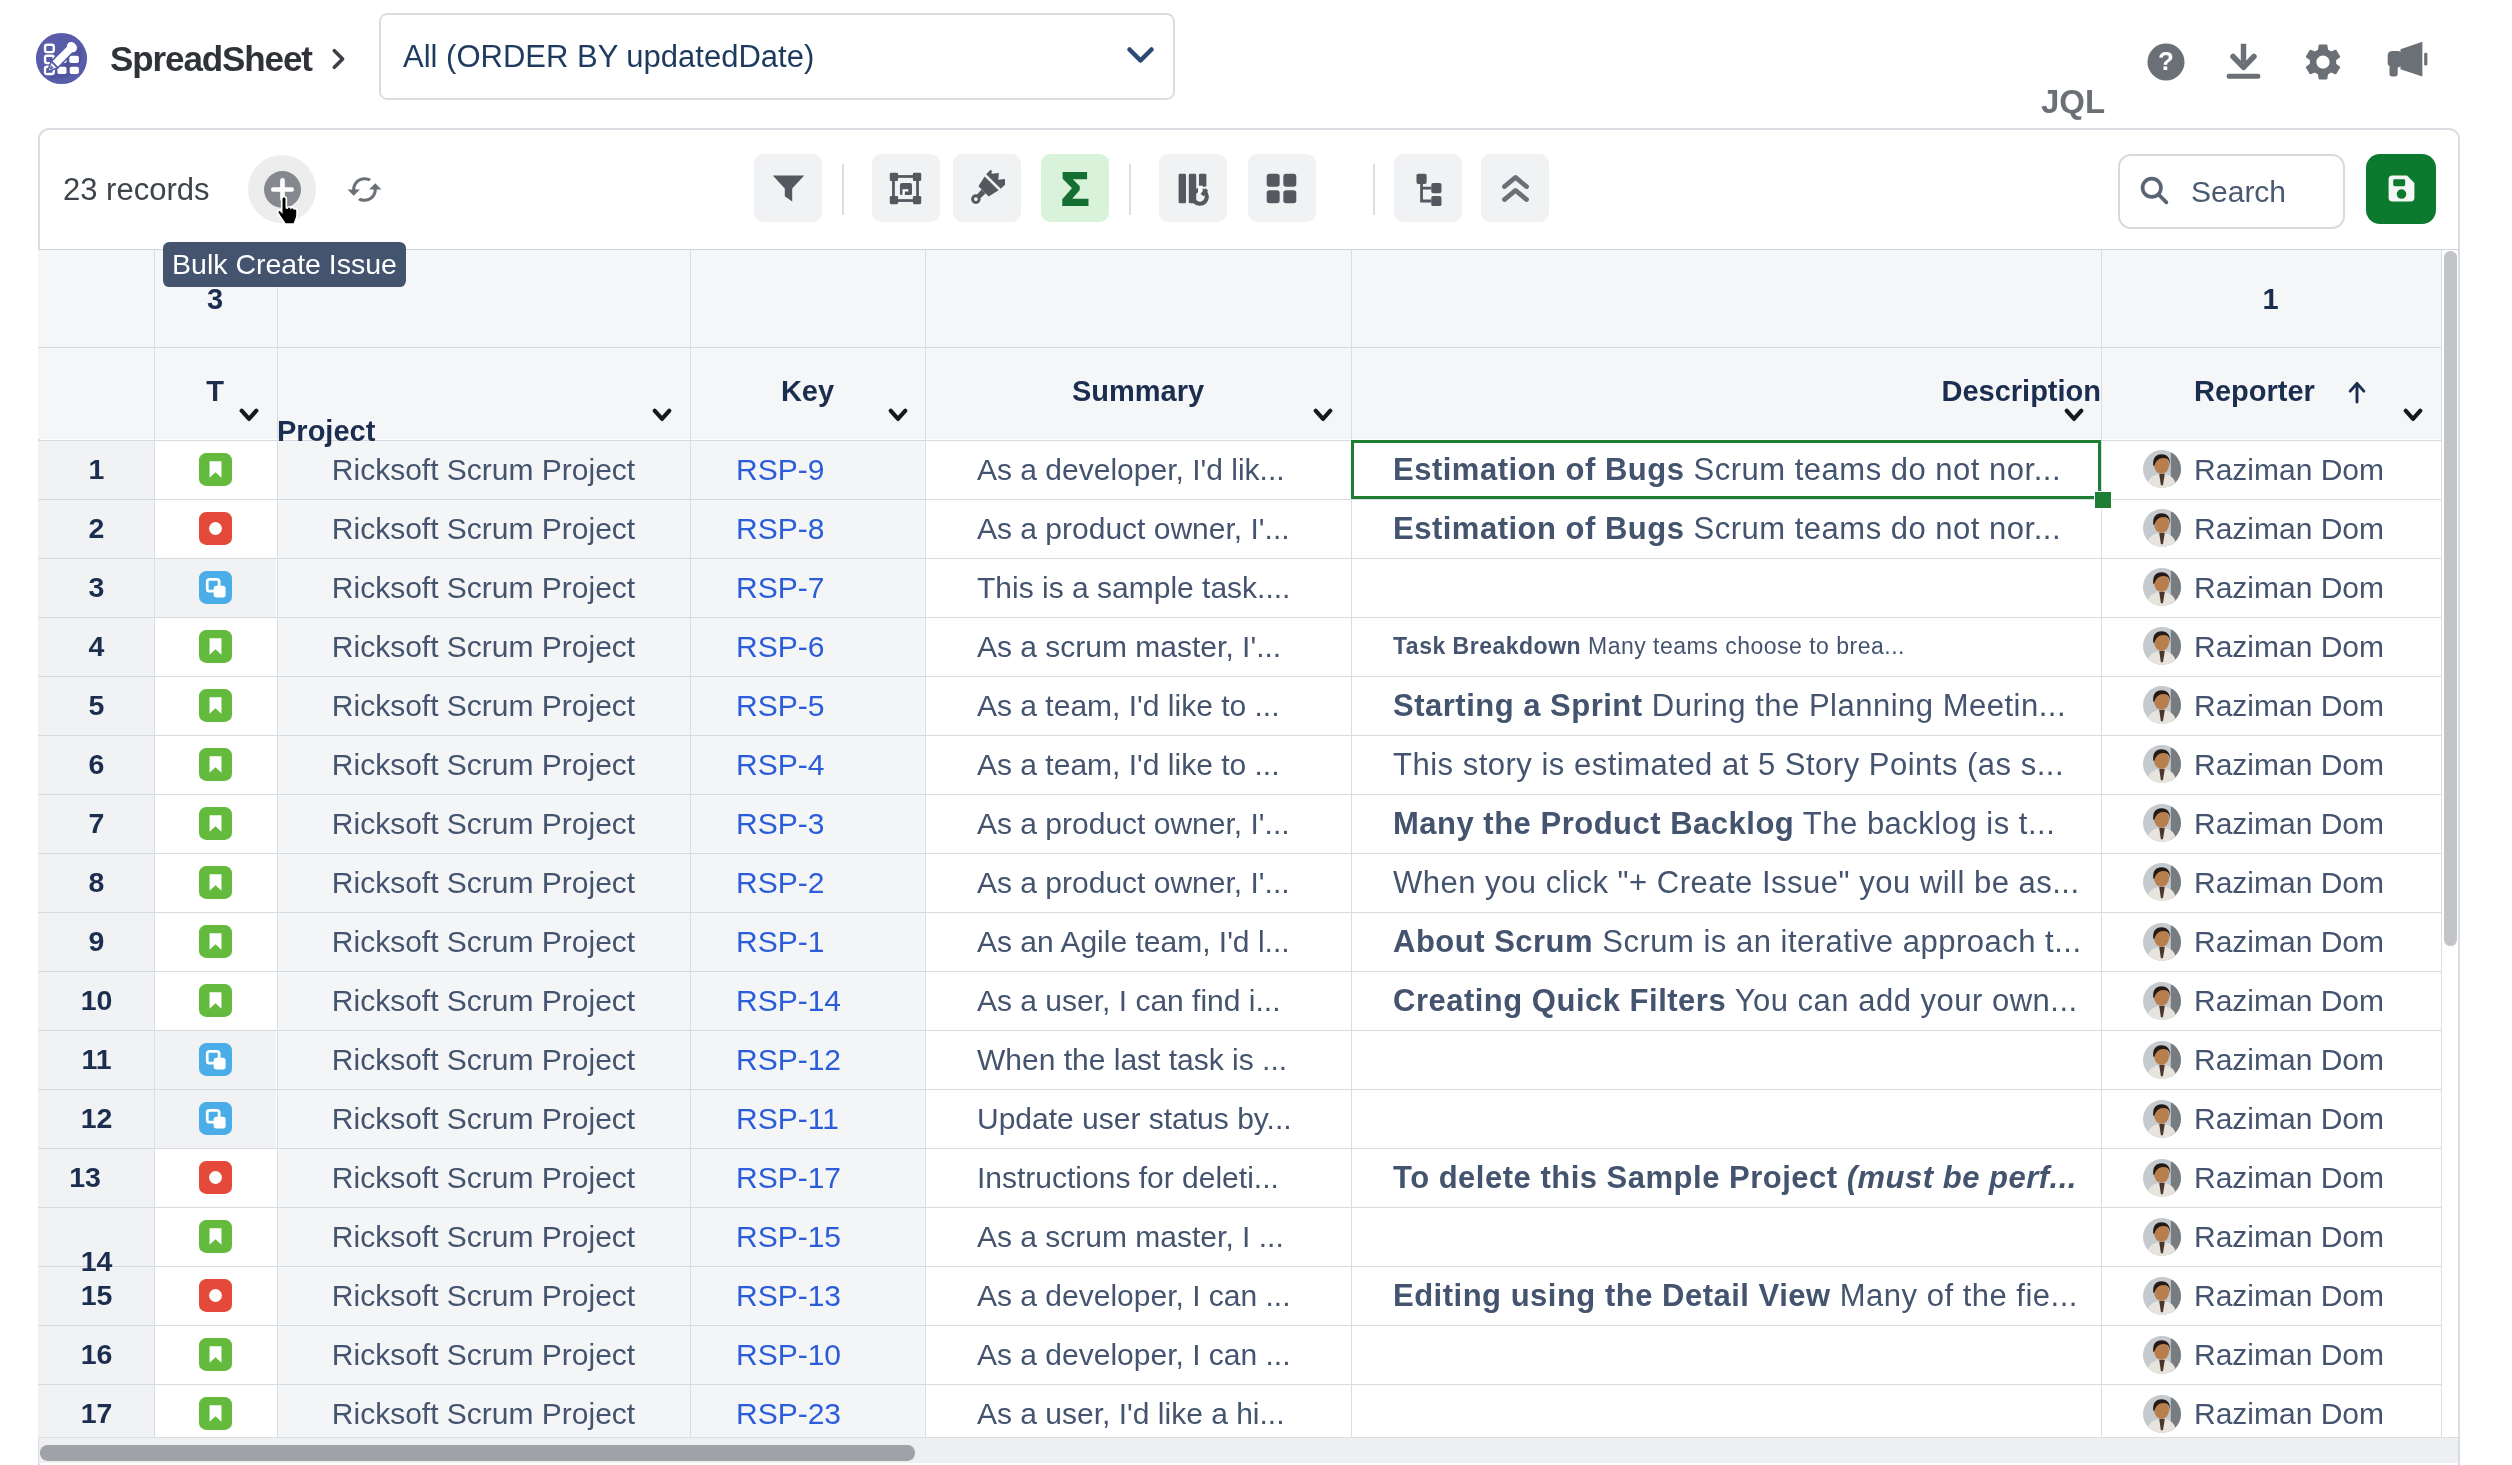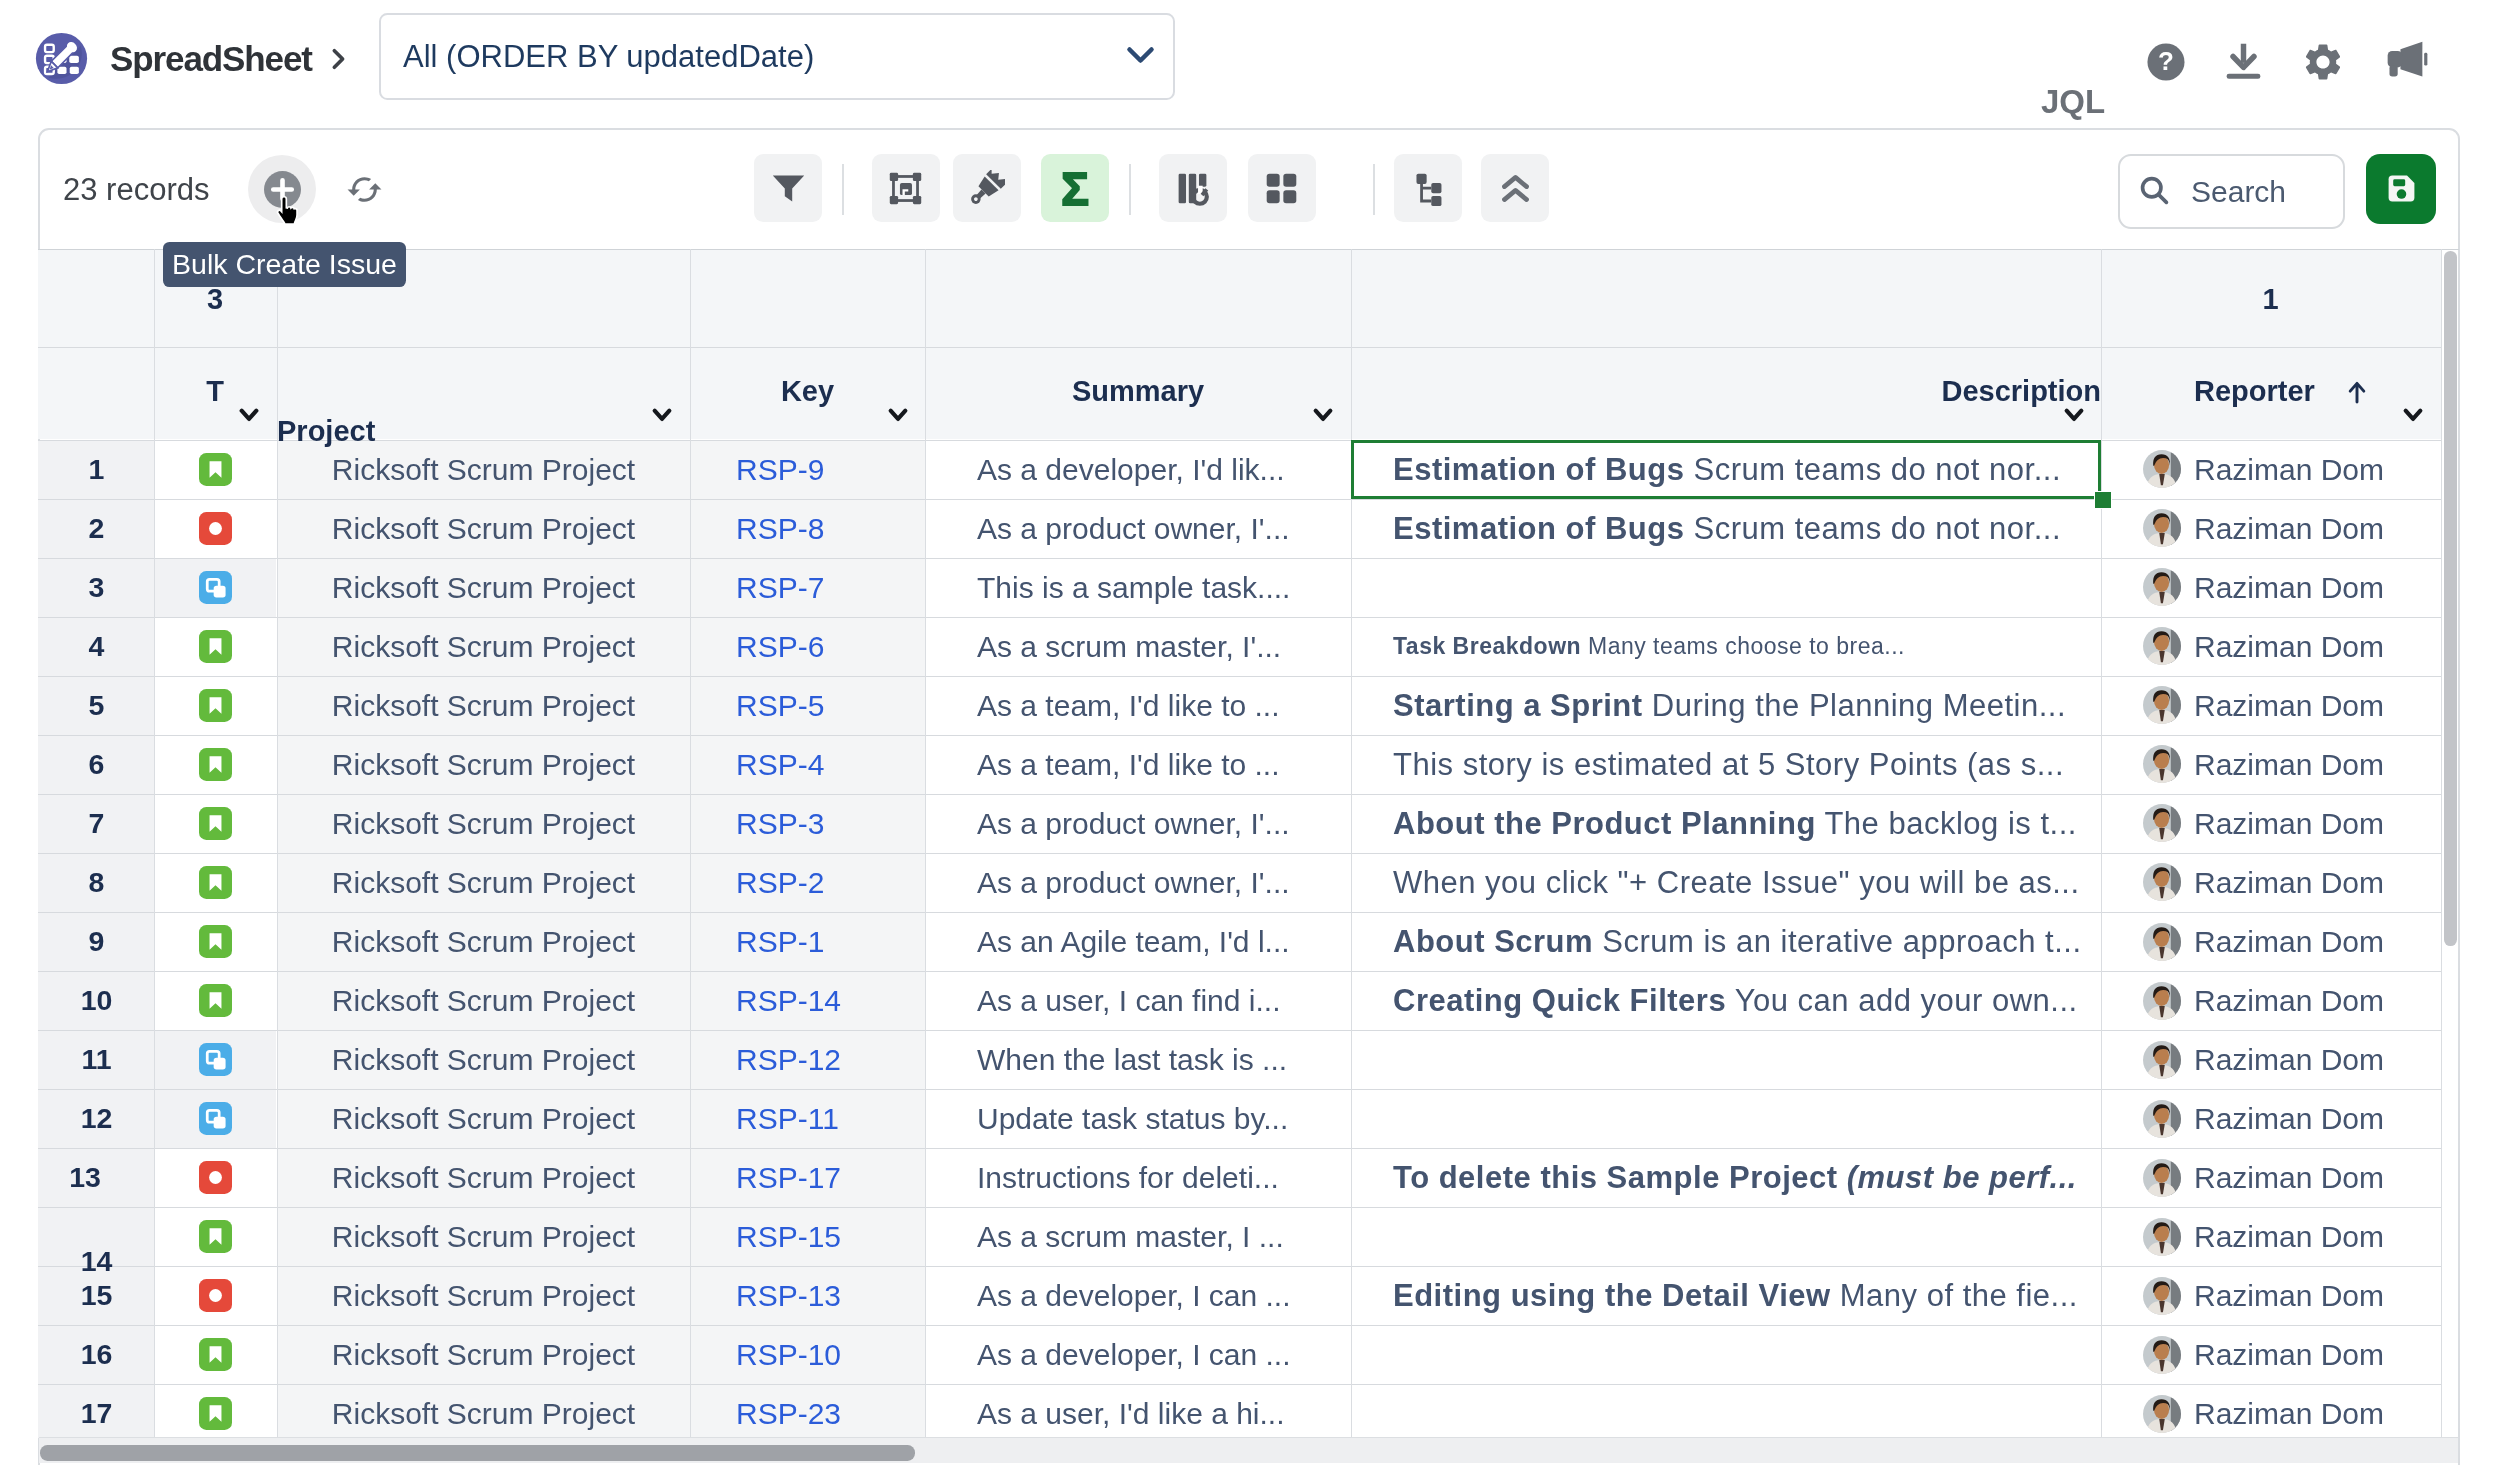--- a/index.html
+++ b/index.html
@@ -370,21 +370,21 @@
   </svg>
 <div class="cellt" style="left:2194px;top:735px;height:59px;line-height:59px;">Raziman Dom</div>
 <div class="abs" style="left:38px;top:794px;width:117px;height:59px;line-height:59px;text-align:center;font-size:28.5px;font-weight:bold;color:#1c2e4f;">7</div>
 <svg class="abs" style="left:199px;top:807px;" width="33" height="33" viewBox="0 0 36 36">
 <rect width="36" height="36" rx="8" fill="#63ba3c"></rect>
 <path d="M11.5 9 h13 v18 l-6.5 -6 l-6.5 6 z" fill="#fff"></path>
   </svg>
 <div class="cellt" style="left:277px;top:794px;width:413px;height:59px;line-height:59px;text-align:center;">Ricksoft Scrum Project</div>
 <div class="cellt" style="left:736px;top:794px;height:59px;line-height:59px;color:#2b5cd9;">RSP-3</div>
 <div class="cellt" style="left:977px;top:794px;height:59px;line-height:59px;">As a product owner, I'...</div>
-<div class="cellt" style="left:1393px;top:794px;max-width:703px;overflow:hidden;height:59px;line-height:59px;font-size:31px;letter-spacing:0.5px;"><b>About the Product Planning</b> The backlog is t...</div>
+<div class="cellt" style="left:1393px;top:794px;max-width:703px;overflow:hidden;height:59px;line-height:59px;font-size:31px;letter-spacing:0.5px;"><b>Many the Product Backlog</b> The backlog is t...</div>
 <svg class="abs" style="left:2143px;top:804px;" width="38" height="38" viewBox="0 0 41 41">
 <defs>
       <clipPath id="av7">
         <circle cx="20.5" cy="20.5" r="20.5"></circle>
       </clipPath>
     </defs>
 <g clip-path="url(#av7)">
 <rect width="41" height="41" fill="#c4cacd"></rect>
 <rect x="30" y="0" width="11" height="41" fill="#777c80"></rect>
 <path d="M4 41 Q5 26 20 26 Q35 26 36 41 Z" fill="#e7e3dd"></path>
@@ -495,21 +495,21 @@
   </svg>
 <div class="cellt" style="left:2194px;top:1030px;height:59px;line-height:59px;">Raziman Dom</div>
 <div class="abs" style="left:38px;top:1089px;width:117px;height:59px;line-height:59px;text-align:center;font-size:28.5px;font-weight:bold;color:#1c2e4f;">12</div>
 <svg class="abs" style="left:199px;top:1102px;" width="33" height="33" viewBox="0 0 36 36">
 <rect width="36" height="36" rx="8" fill="#4bade8"></rect>
 <rect x="9" y="9" width="13" height="13" rx="2.5" fill="none" stroke="#fff" stroke-width="3"></rect>
 <rect x="16" y="16" width="13" height="13" rx="3" fill="#fff"></rect>
   </svg>
 <div class="cellt" style="left:277px;top:1089px;width:413px;height:59px;line-height:59px;text-align:center;">Ricksoft Scrum Project</div>
 <div class="cellt" style="left:736px;top:1089px;height:59px;line-height:59px;color:#2b5cd9;">RSP-11</div>
-<div class="cellt" style="left:977px;top:1089px;height:59px;line-height:59px;">Update task status by...</div>
+<div class="cellt" style="left:977px;top:1089px;height:59px;line-height:59px;">Update user status by...</div>
 <svg class="abs" style="left:2143px;top:1100px;" width="38" height="38" viewBox="0 0 41 41">
 <defs>
       <clipPath id="av12">
         <circle cx="20.5" cy="20.5" r="20.5"></circle>
       </clipPath>
     </defs>
 <g clip-path="url(#av12)">
 <rect width="41" height="41" fill="#c4cacd"></rect>
 <rect x="30" y="0" width="11" height="41" fill="#777c80"></rect>
 <path d="M4 41 Q5 26 20 26 Q35 26 36 41 Z" fill="#e7e3dd"></path>

